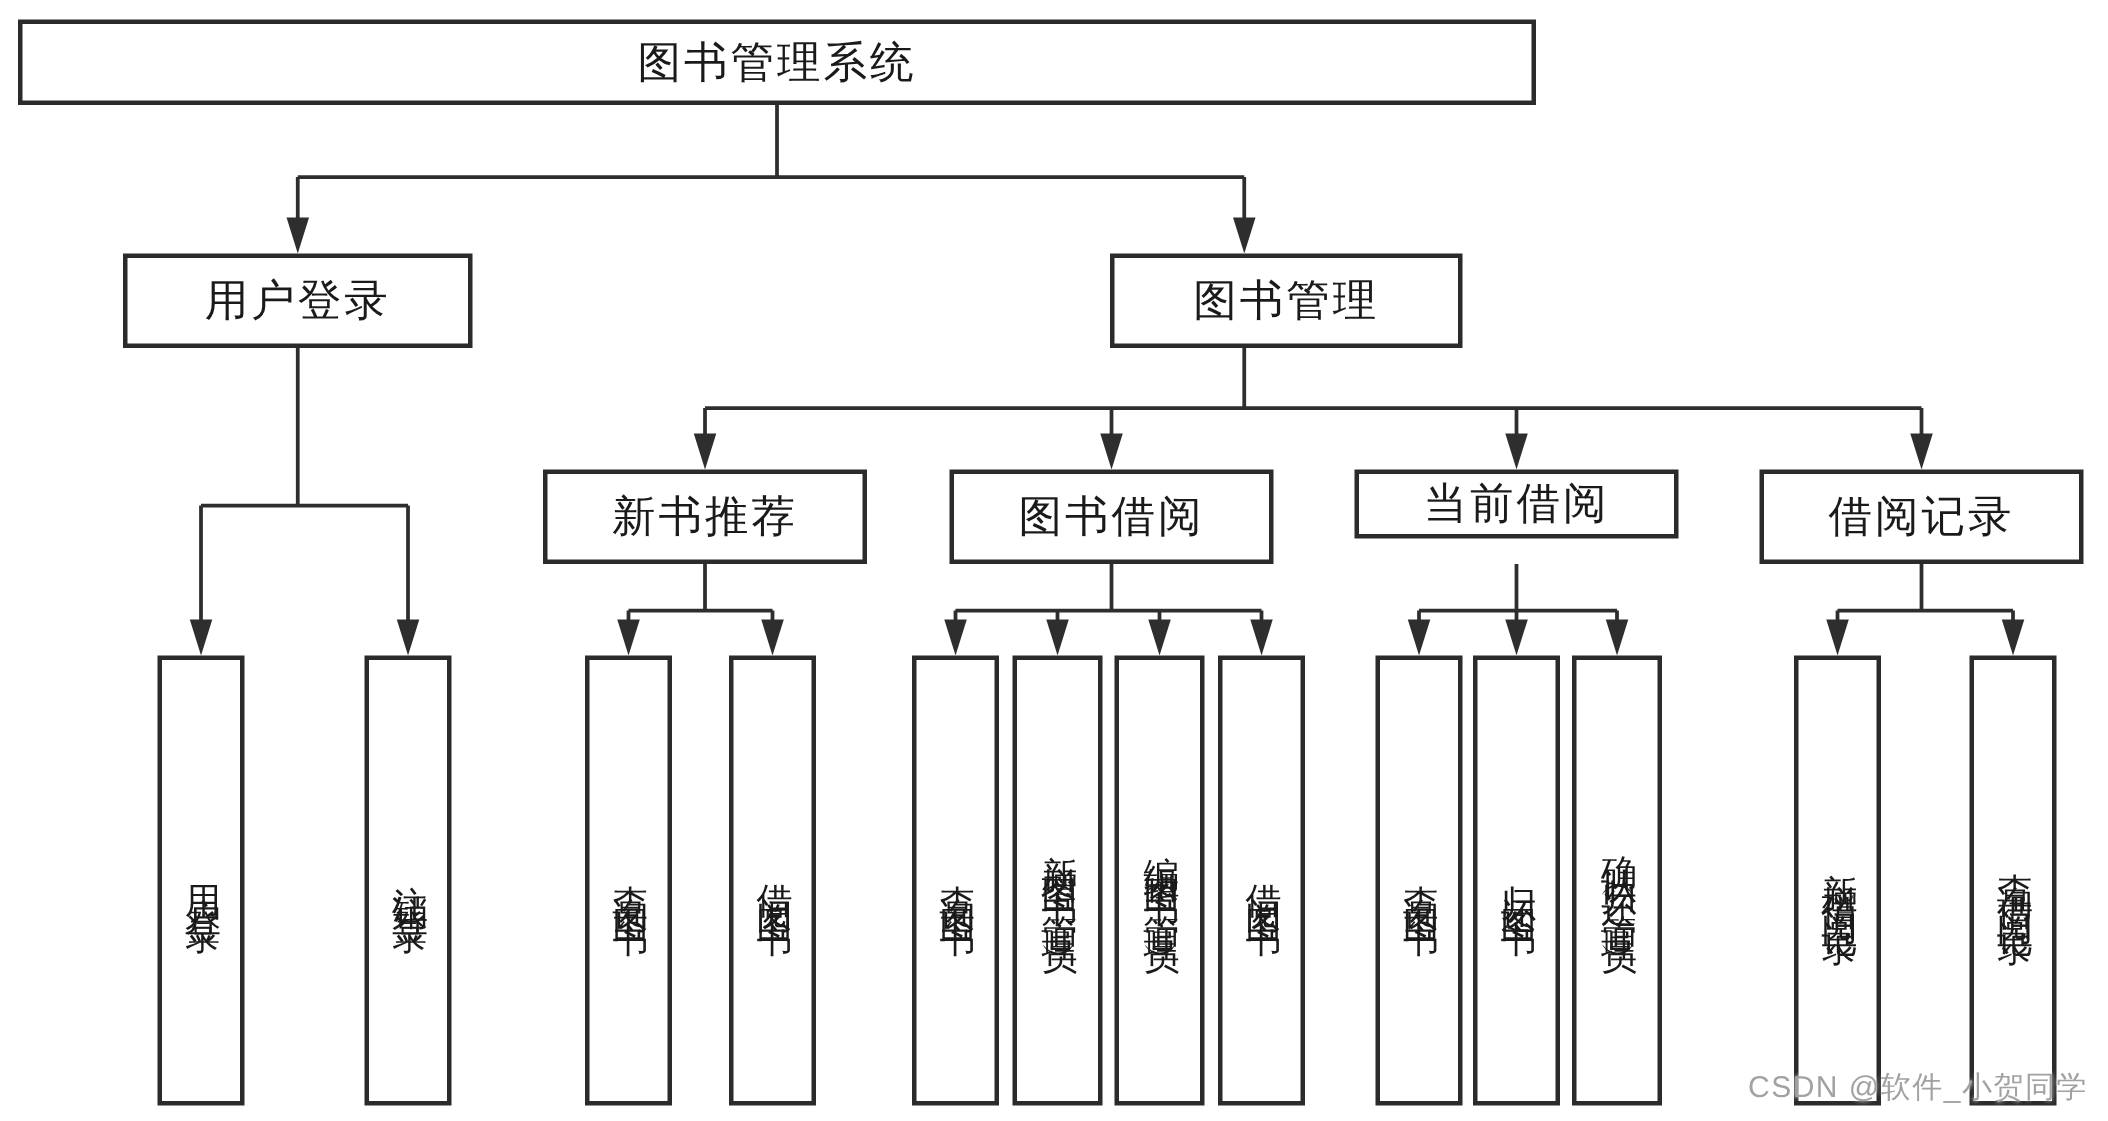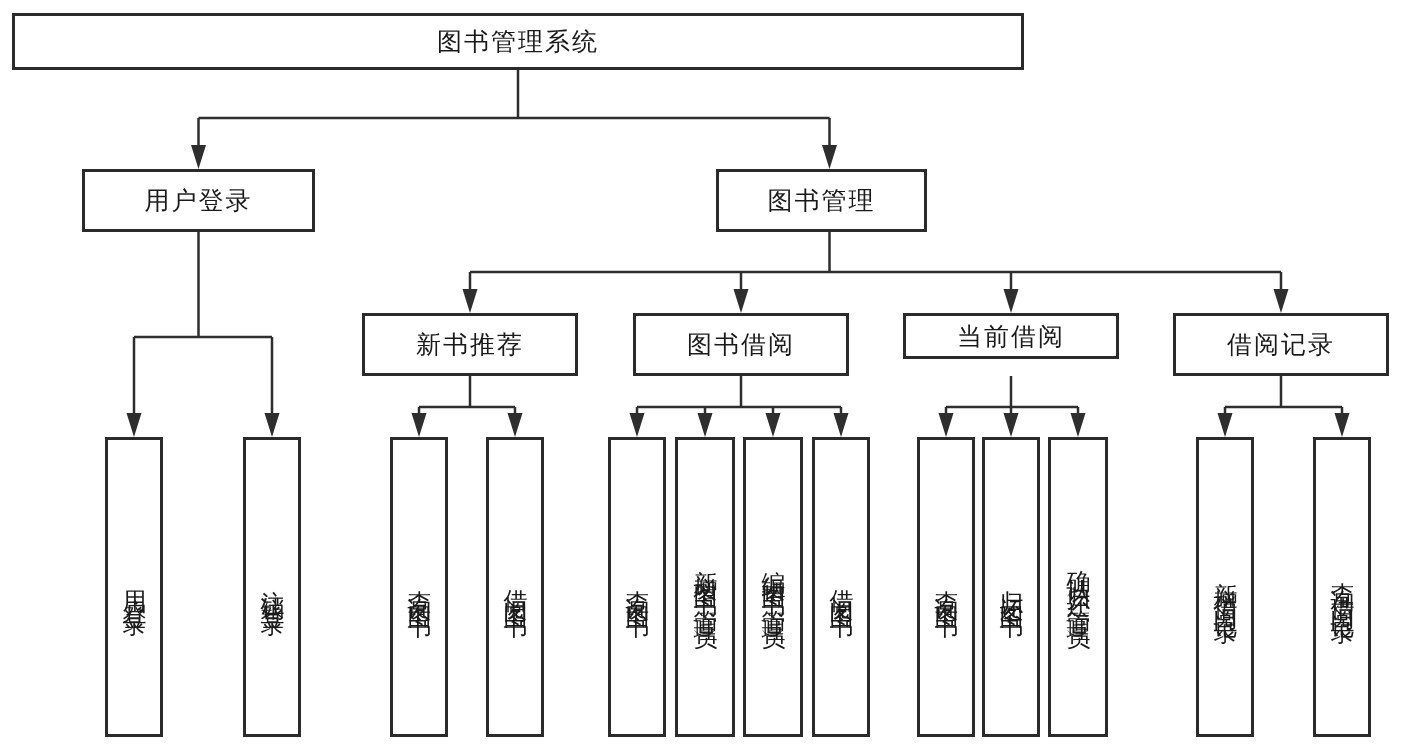--- a/index.html
+++ b/index.html
@@ -26,21 +26,21 @@
     position: absolute;
     box-sizing: border-box;
     border: 3px solid #2b2b2b;
     background: #ffffff;
     display: flex;
     align-items: center;
     justify-content: center;
     color: #1a1a1a;
   }
   .hbox {
-    font-size: 25px;
+    font-size: 29px;
     letter-spacing: 2px;
     justify-content: center;
   }
   .vbox .vtext {
     writing-mode: vertical-rl;
     text-orientation: mixed;
     font-size: 24px;
     letter-spacing: 8px;
     line-height: 1.2;
     white-space: nowrap;
@@ -96,21 +96,21 @@
     </g>
   </svg>
 
   <div class="hbox" style="left:12px; top:13px; width:1012px; height:57px">
     <span>图书管理系统</span>
   </div>
 
   <div class="hbox" style="left:82px; top:169px; width:233px; height:63px">
     <span>用户登录</span>
   </div>
-  <div class="hbox" style="left:716px; top:169px; width:211px; height:63px">
+  <div class="hbox" style="left:740px; top:169px; width:235px; height:63px">
     <span>图书管理</span>
   </div>
 
   <div class="hbox" style="left:362px; top:313px; width:216px; height:63px">
     <span>新书推荐</span>
   </div>
   <div class="hbox" style="left:633px; top:313px; width:216px; height:63px">
     <span>图书借阅</span>
   </div>
   <div class="hbox" style="left:903px; top:313px; width:216px; height:46px">
@@ -157,14 +157,15 @@
     <span class="vtext">确认归还（管理员）</span>
   </div>
 
   <div class="vbox" style="left:1196px; top:437px; width:58px; height:300px">
     <span class="vtext">新增借阅记录</span>
   </div>
   <div class="vbox" style="left:1313px; top:437px; width:58px; height:300px">
     <span class="vtext">查询借阅记录</span>
   </div>
 
+  <div class="watermark">CSDN @软件_小贺同学</div>
 
 </div>
 
 </body></html>

